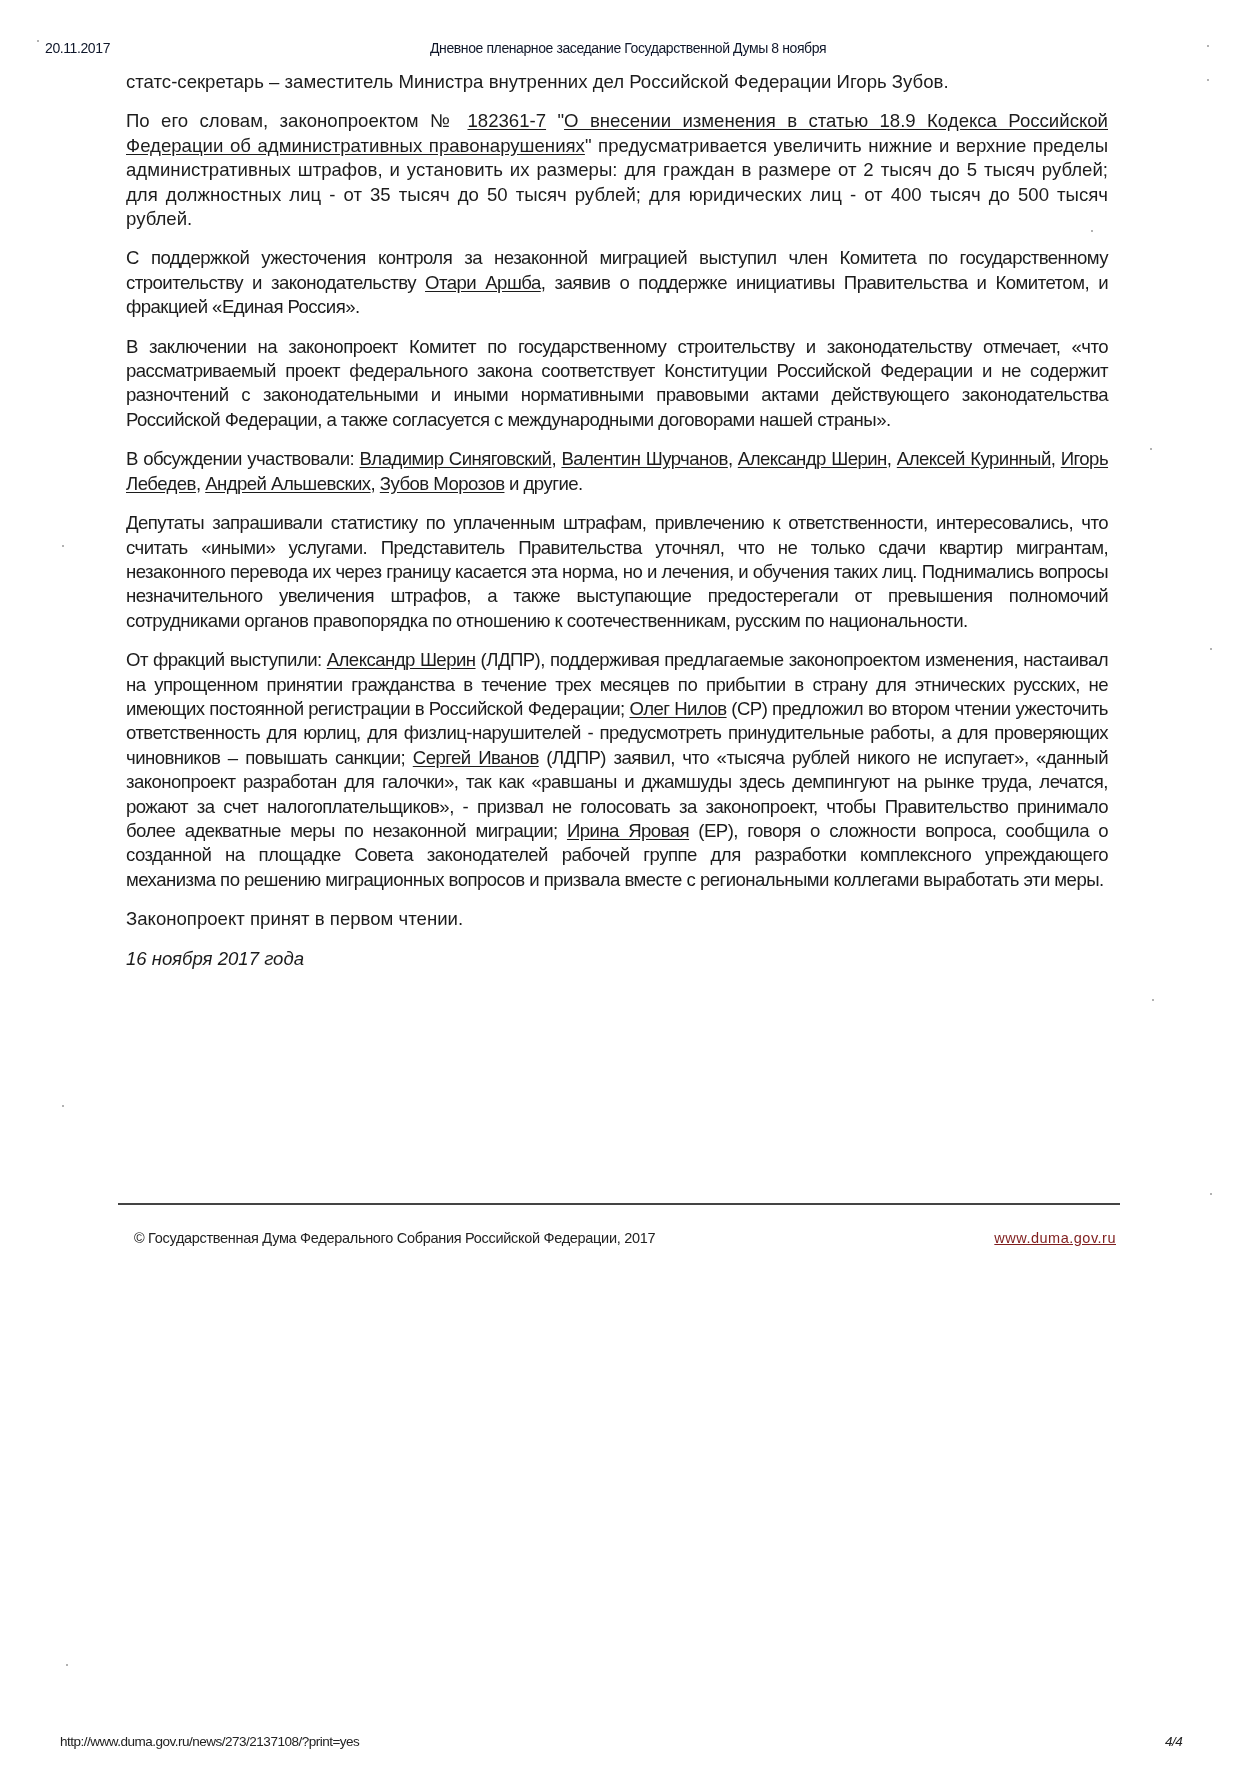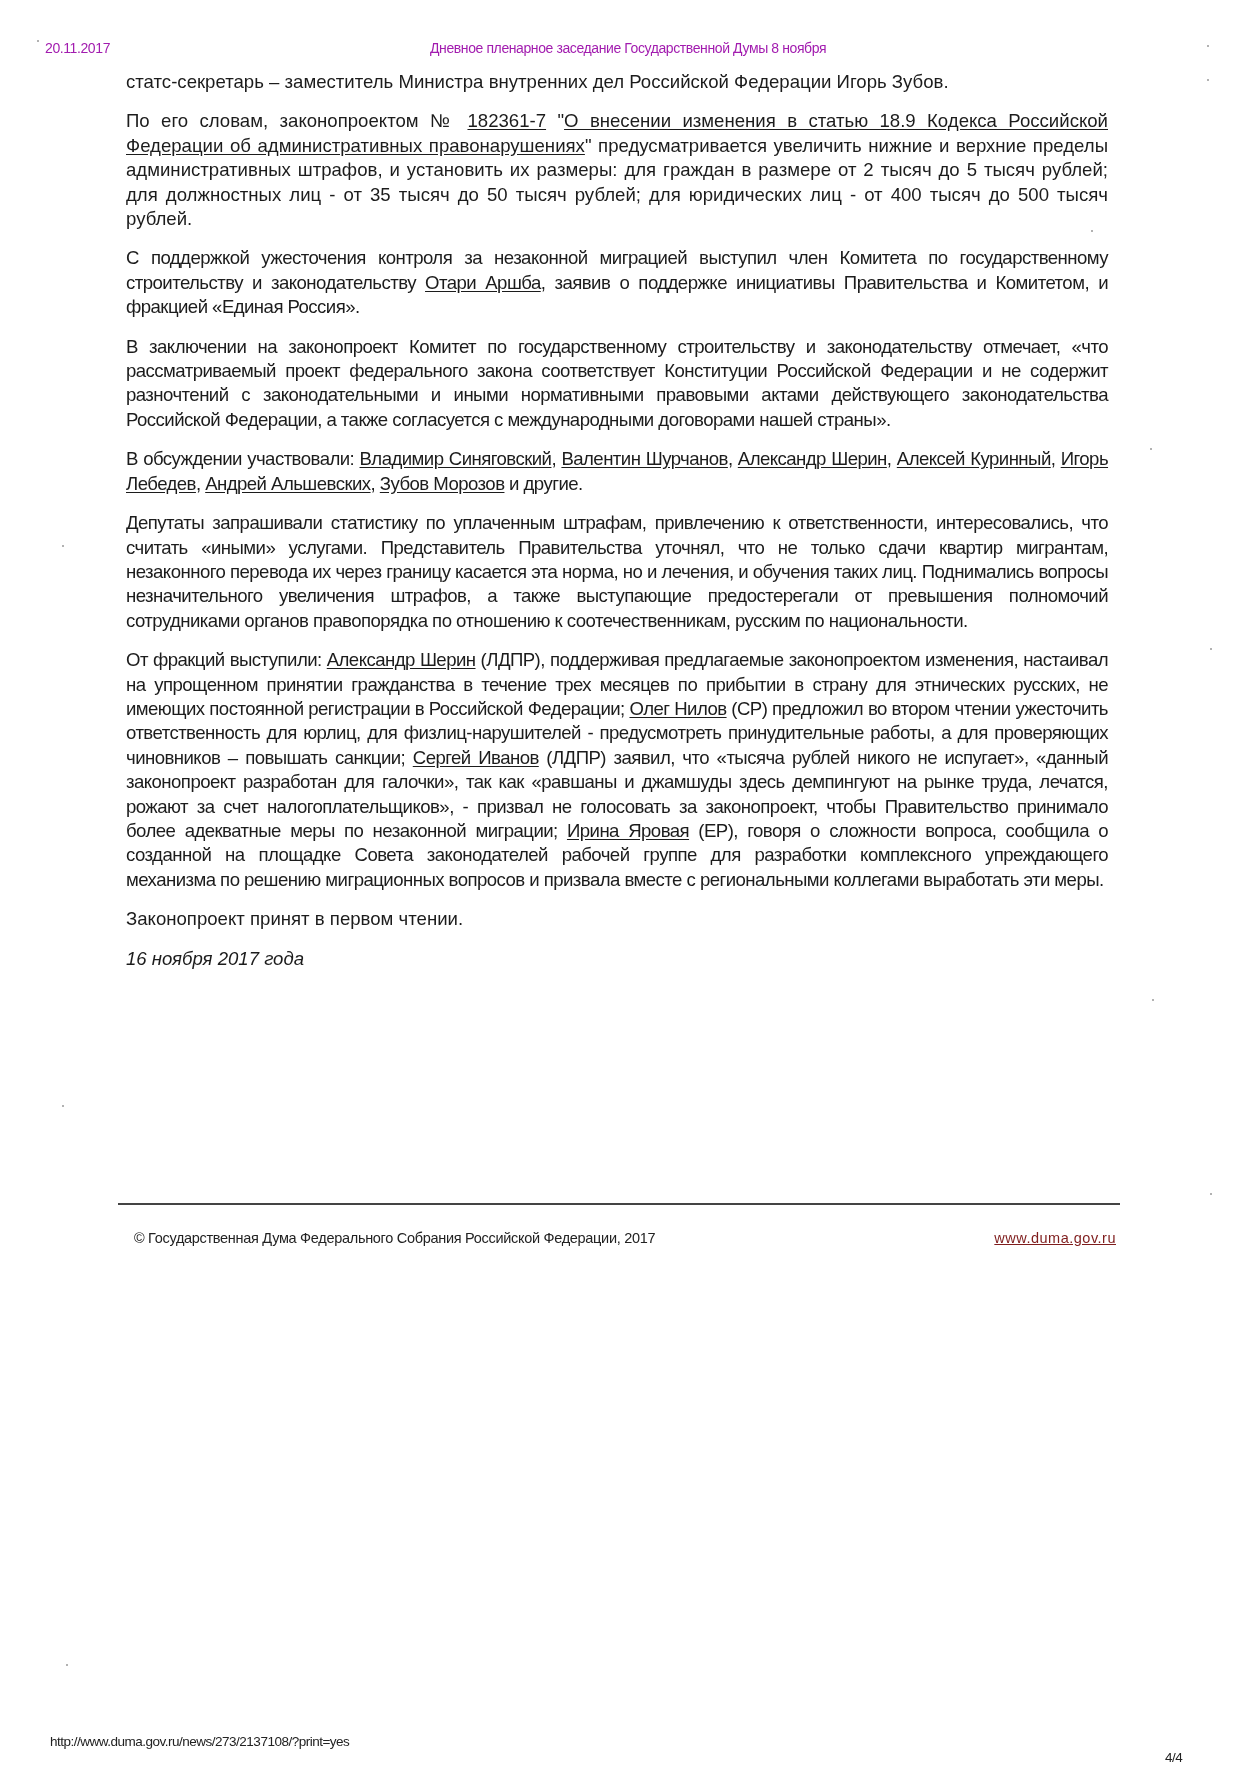--- a/index.html
+++ b/index.html
@@ -3,21 +3,21 @@
 <meta charset="utf-8">
 <style>
   html, body { margin: 0; padding: 0; background: #ffffff; }
   body {
     width: 1238px; height: 1766px; position: relative; overflow: hidden;
     color: #1a1a1a;
     font-family: "Liberation Sans", sans-serif;
   }
   .print-header {
     position: absolute; top: 40px; left: 0; width: 1230px; height: 20px;
-    font-size: 14px; letter-spacing: -0.4px; color: #a21caf;
+    font-size: 14px; letter-spacing: -0.4px; color: #0f172a;
   }
   .print-header .date { position: absolute; left: 45px; top: 0; }
   .print-header .title { position: absolute; left: 430px; top: 0; }
   .content {
     position: absolute; left: 126px; top: 70px; width: 982px;
     font-size: 18.6px; line-height: 24.4px; color: #1c1c1c;
   }
   .content p {
     margin: 0 0 15px 0;
     text-align: justify;
@@ -31,22 +31,22 @@
   }
   .site-footer {
     position: absolute; left: 134px; top: 1230px; width: 982px; font-size: 14.5px;
     color: #222; letter-spacing: -0.3px;
   }
   .site-footer .copy { position: absolute; left: 0; top: 0; text-align: center; }
   .site-footer .site { position: absolute; right: 0; top: 0; text-decoration: underline; color: #7f1d1d; letter-spacing: 0.5px; }
   .print-footer {
     position: absolute; top: 1734px; left: 0; width: 1238px; font-size: 13.5px; color: #222; letter-spacing: -0.5px;
   }
-  .print-footer .url { position: absolute; left: 50px; top: 0; }
-  .print-footer .page { position: absolute; left: 1165px; top: 16px; }
+  .print-footer .url { position: absolute; left: 60px; top: 0; }
+  .print-footer .page { position: absolute; left: 1165px; top: 0; font-style: italic; }
   .speck { position: absolute; width: 2px; height: 2px; background: #999; border-radius: 1px; }
 </style>
 </head>
 <body>
 
 <div class="print-header">
   <span class="date">20.11.2017</span>
   <span class="title">Дневное пленарное заседание Государственной Думы 8 ноября</span>
 </div>
 

